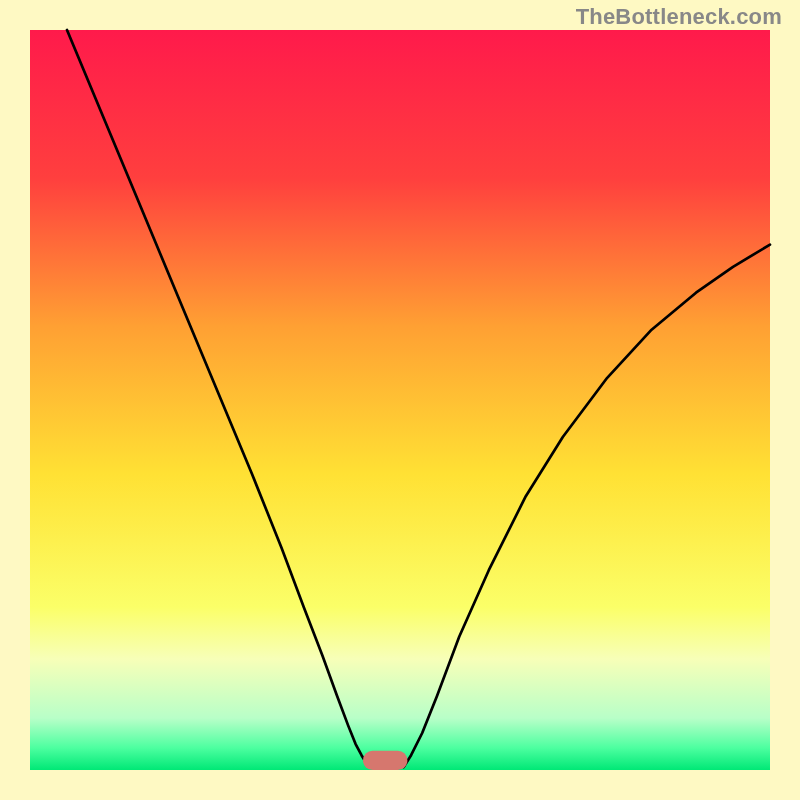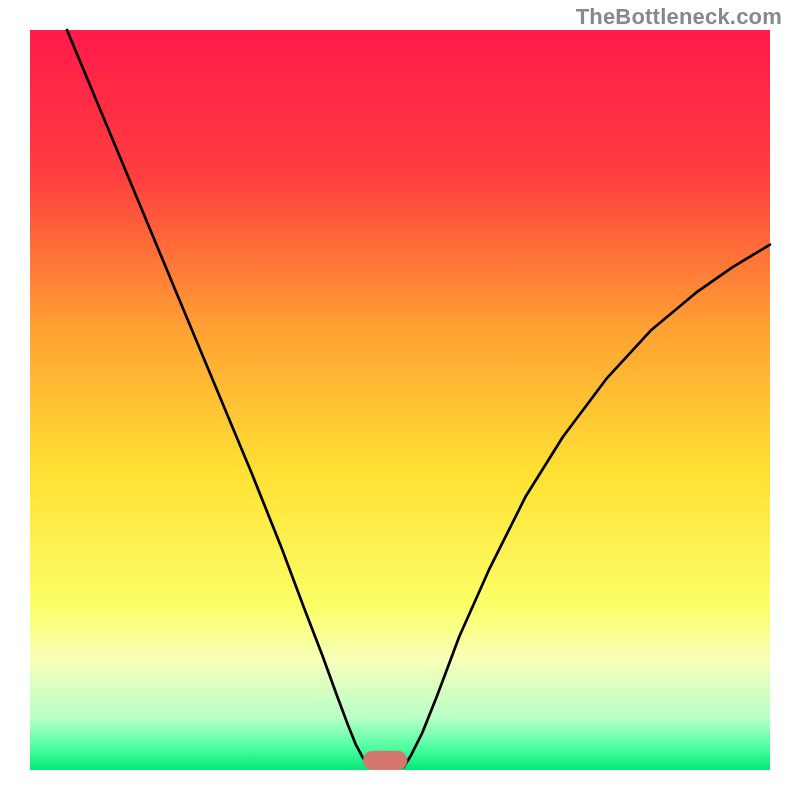--- a/index.html
+++ b/index.html
@@ -10,21 +10,21 @@
     background: #000;
     font-family: Arial, Helvetica, sans-serif;
     overflow: hidden;
   }
   .frame {
     position: absolute;
     left: 0;
     top: 0;
     width: 800px;
     height: 800px;
-    background: #ffffff;
+    background: #fef9c3;
   }
   .watermark {
     position: absolute;
     top: 4px;
     right: 18px;
     color: #888;
     font-size: 22px;
     font-weight: 600;
     letter-spacing: 0.2px;
     user-select: none;

